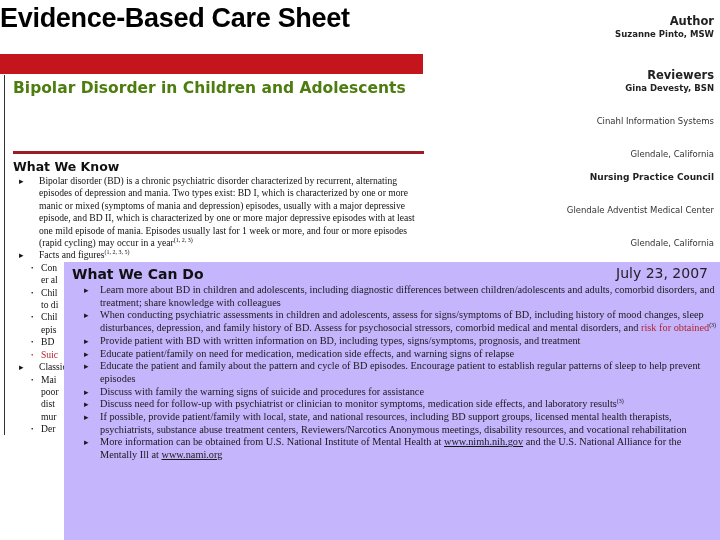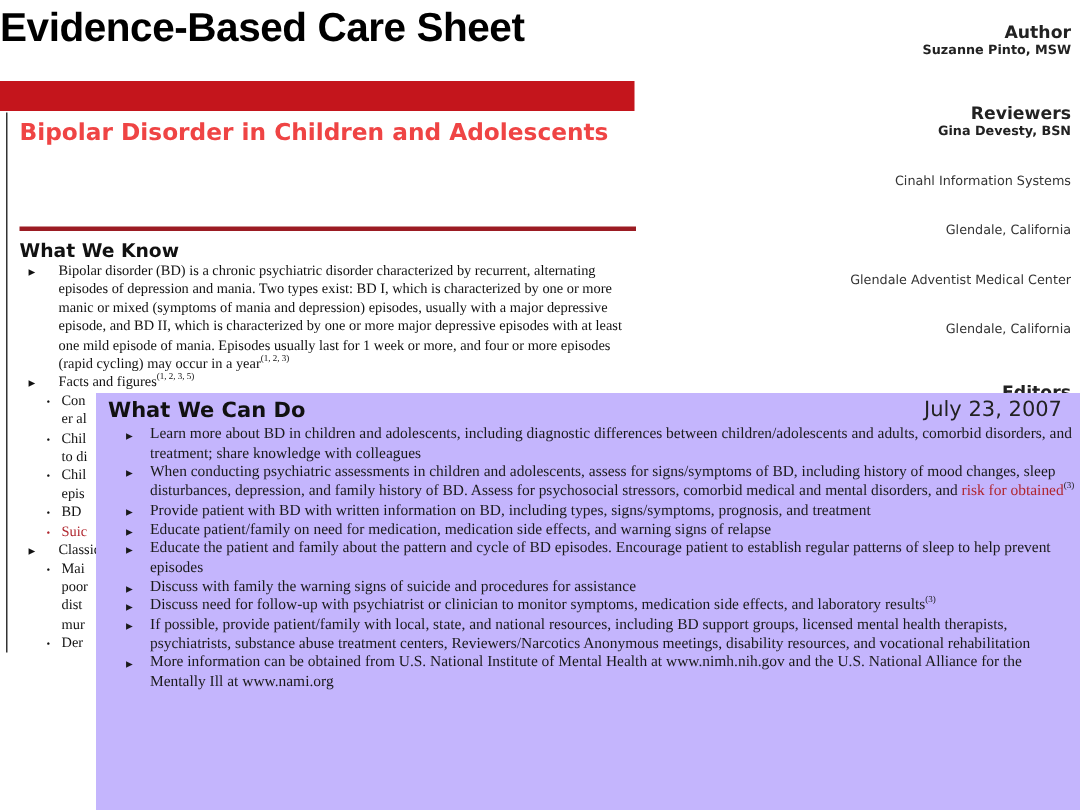--- a/index.html
+++ b/index.html
@@ -28,21 +28,21 @@
     .credits .line { font-size: 8.5px; line-height: 13px; color: #333; margin-top: 20px; }
     .credits .subhead { font-weight: bold; font-size: 9px; margin-top: 10px; line-height: 13px; }
 
     
     .doc-panel {
       position: absolute; left: 4px; top: 75px; width: 419px; height: 360px;
       border-left: 1px solid #333; overflow: hidden;
     }
     .doc-title {
       position: absolute; left: 8px; top: 4px;
-      font-family: "DejaVu Sans", sans-serif; font-weight: bold; font-size: 15.5px; color: #ef4444;
+      font-family: "DejaVu Sans", sans-serif; font-weight: bold; font-size: 15.5px; color: #4d7c0f;
     }
     .doc-rule {
       position: absolute; left: 8px; top: 76px; width: 411px; height: 3px; background: #9b1c23;
     }
     .wwk-heading {
       position: absolute; left: 8px; top: 84px;
       font-family: "DejaVu Sans", sans-serif; font-weight: bold; font-size: 12.5px;
     }
     .wwk-list { position: absolute; left: 8px; top: 100px; width: 410px; font-size: 9.6px; line-height: 12.4px; }
     .bul { position: relative; padding-left: 26px; }
@@ -61,35 +61,36 @@
       position: absolute; left: 8px; top: 4px;
       font-family: "DejaVu Sans", sans-serif; font-weight: bold; font-size: 14px;
     }
     .date {
       position: absolute; right: 12px; top: 3px;
       font-family: "DejaVu Sans", sans-serif; font-size: 14px; color: #222;
     }
     .can-list { position: absolute; left: 20px; top: 22px; width: 636px; font-size: 10.3px; line-height: 12.7px; color: #1a1a1a; }
     .can-list .item { position: relative; padding-left: 16px; }
     .can-list .item::before { content: "\25B8"; position: absolute; left: 0; top: 0; font-size: 9px; }
-    .link { color: #1a1a1a; }
+    .link { text-decoration: underline; color: #1a1a1a; }
   </style>
 </head>
 <body>
 
 <div class="slide-title">Evidence-Based Care Sheet</div>
 <div class="red-bar"></div>
 
 <div class="credits">
   <div class="head">Author</div>
   <div class="name">Suzanne Pinto, MSW</div>
   <div class="head">Reviewers</div>
   <div class="name">Gina Devesty, BSN</div>
   <div class="line">Cinahl Information Systems</div>
   <div class="line">Glendale, California</div>
+  <div class="subhead">Nursing Practice Council</div>
   <div class="line">Glendale Adventist Medical Center</div>
   <div class="line">Glendale, California</div>
   <div class="head">Editors</div>
   <div class="name">Diane Pravikoff, RN, PhD, FAAN</div>
   <div class="line">Cinahl Information Systems</div>
 </div>
 
 <div class="doc-panel">
   <div class="doc-title">Bipolar Disorder in Children and Adolescents</div>
   <div class="doc-rule"></div>

